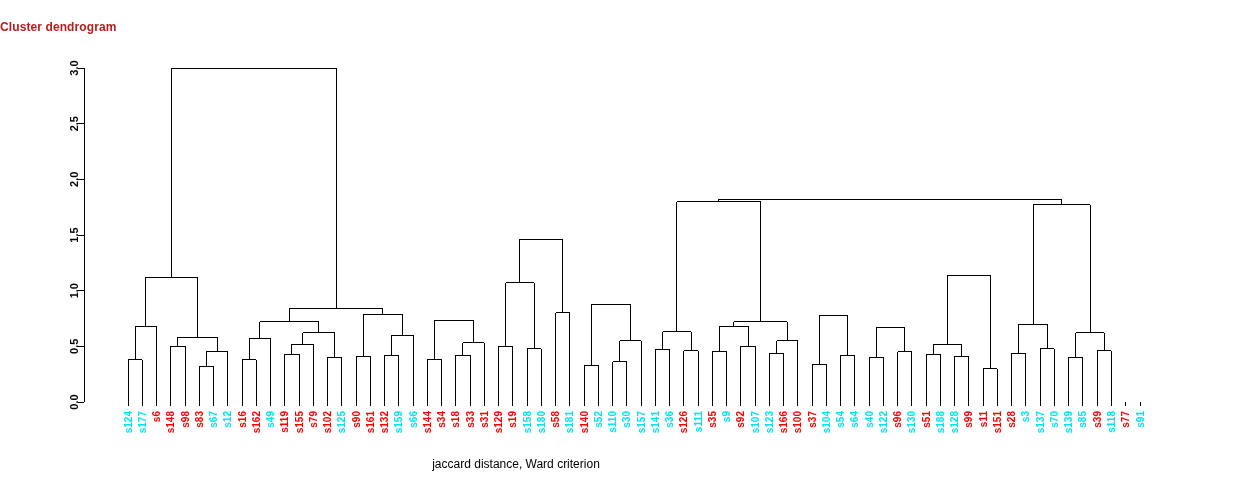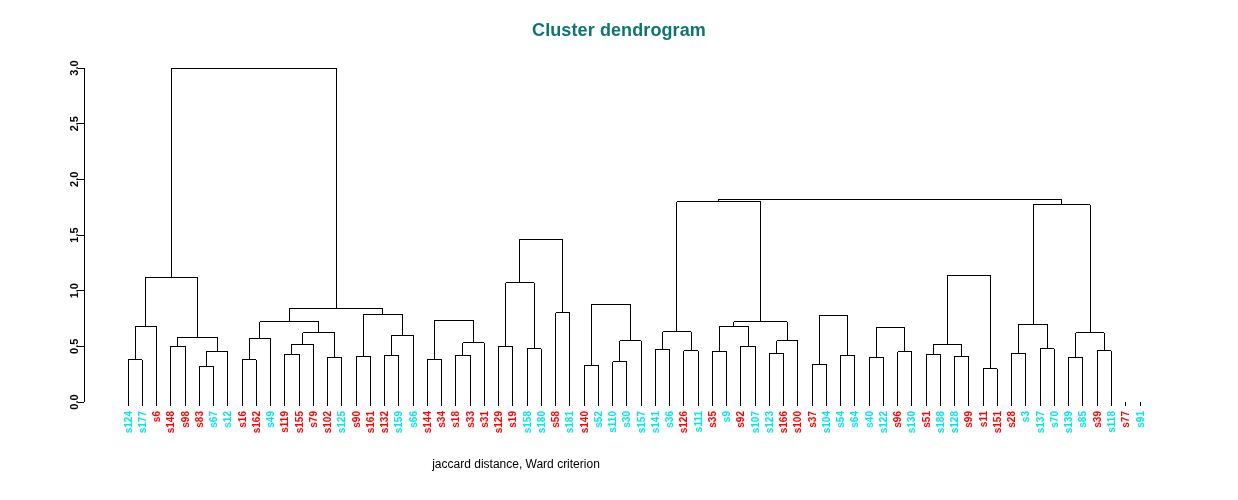--- a/index.html
+++ b/index.html
@@ -1,21 +1,21 @@
 <!DOCTYPE html>
 <html><head>
 <meta charset="utf-8">
 <title>Cluster dendrogram</title>
 <style>
   html,body{margin:0;padding:0;background:#ffffff;}
   body{width:1238px;height:500px;font-family:"Liberation Sans",sans-serif;overflow:hidden;}
   #plot-root{position:relative;width:1238px;height:500px;background:#fff;}
   #plot-title{
-    position:absolute;left:0;top:20px;width:1238px;text-align:center;
-    font-size:18px;font-weight:bold;color:#0f766e;letter-spacing:0.1px;
+    position:absolute;left:0;top:20px;width:1238px;
+    font-size:12px;font-weight:bold;color:#b91c1c;letter-spacing:0.1px;
   }
   #x-caption{
     position:absolute;left:0;top:457px;width:1032px;text-align:center;
     font-size:12px;color:#000;
   }
   #dendro-svg{position:absolute;left:0;top:0;}
   .axis-line,.tick-line{stroke:#000;stroke-width:1;shape-rendering:crispEdges;}
   .branch{stroke:#000;stroke-width:1;fill:none;shape-rendering:crispEdges;}
   .ytick-label{
     font-family:"Liberation Sans",sans-serif;font-size:11px;fill:#000;font-weight:bold;

